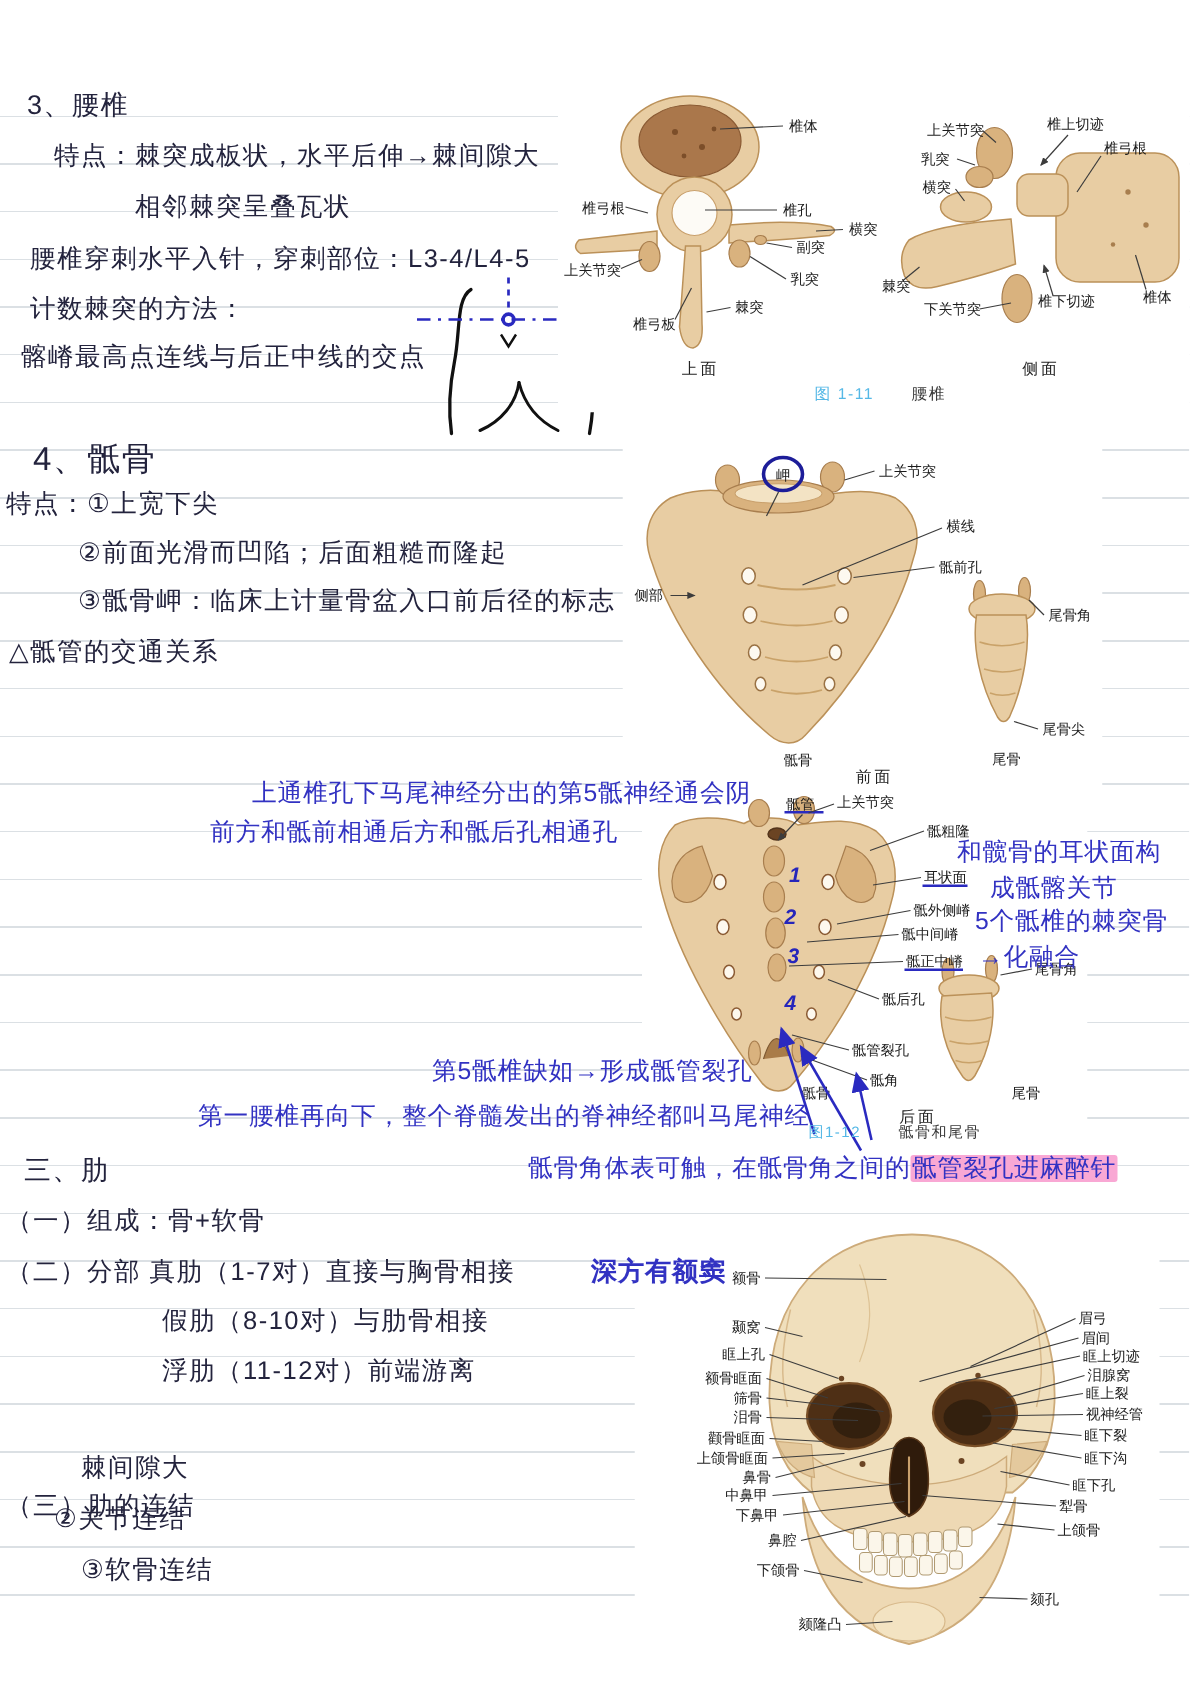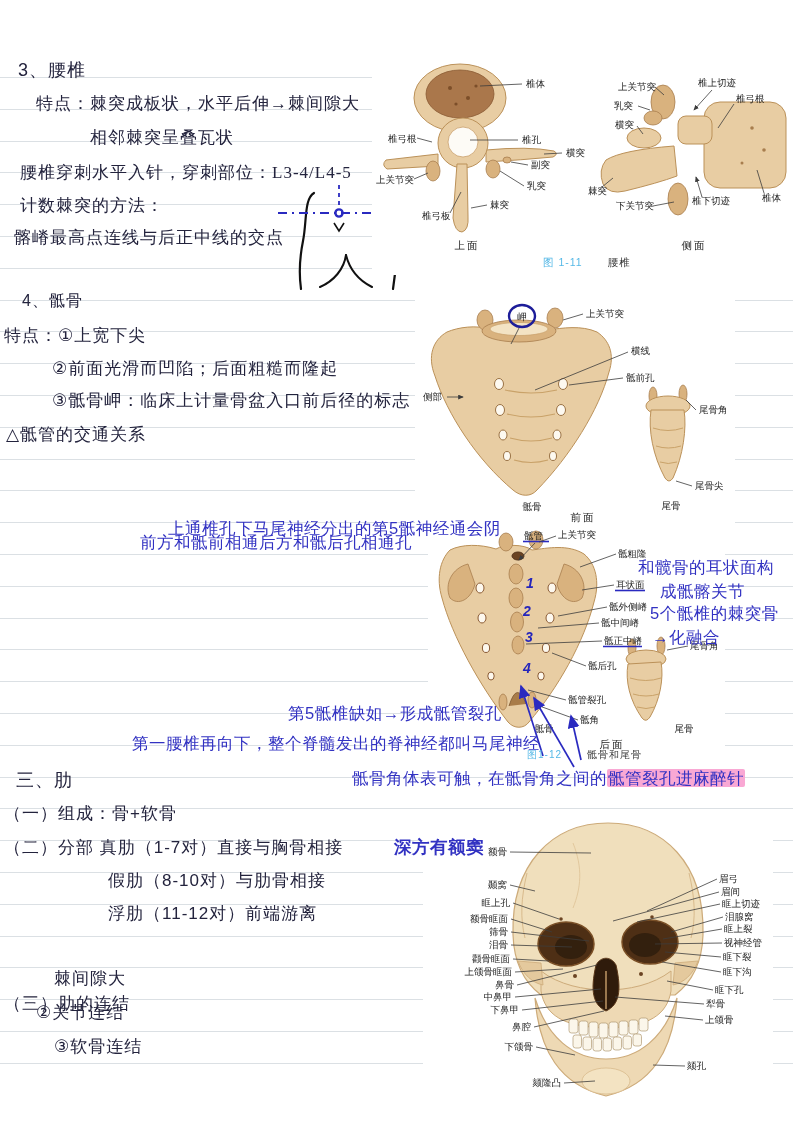--- a/index.html
+++ b/index.html
@@ -25,21 +25,21 @@
 </style>
 </head>
 <body>
 
 <div class="page">
   <div class="rules"></div>
 
   <div class="abs hw" style="left:18px;top:58px;font-size:18px;">3、腰椎</div>
   <div class="abs hw" style="left:36px;top:92px;">特点：棘突成板状，水平后伸→棘间隙大</div>
   <div class="abs hw" style="left:90px;top:126px;">相邻棘突呈叠瓦状</div>
-  <div class="abs hw" style="left:20px;top:161px;font-family:Liberation Serif, serif;">腰椎穿刺水平入针，穿刺部位：L3-4/L4-5</div>
+  <div class="abs hw" style="left:20px;top:161px;">腰椎穿刺水平入针，穿刺部位：L3-4/L4-5</div>
   <div class="abs hw" style="left:20px;top:194px;">计数棘突的方法：</div>
   <div class="abs hw" style="left:14px;top:226px;text-align:center;">髂嵴最高点连线与后正中线的交点</div>
 
   <svg class="figsvg" style="left:276px;top:183px;" width="135" height="112" viewBox="0 0 135 112">
     <g>
       <path d="M38,10 C28,16 31,38 27,58 C23,78 23,92 25,106" stroke="#111" stroke-width="2.2" fill="none" stroke-linecap="round"></path>
       <path d="M104,4 C110,9 109,19 114,28 C120,56 121,84 117,106" stroke="#111" stroke-width="2.2" fill="none" stroke-linecap="round"></path>
       <path d="M70,72 C68,86 58,98 44,104" stroke="#111" stroke-width="2" fill="none" stroke-linecap="round"></path>
       <path d="M70,72 C74,88 84,98 96,104" stroke="#111" stroke-width="2" fill="none" stroke-linecap="round"></path>
       <path d="M58,40 L63,48 L68,40" stroke="#111" stroke-width="1.6" fill="none"></path>
@@ -124,21 +124,21 @@
     <line x1="330" y1="139" x2="324" y2="119" class="leader" marker-end="url(#mkb)"></line>
     <text class="lbl" x="320" y="146">椎下切迹</text>
     <line x1="392" y1="135" x2="385" y2="112" class="leader"></line>
     <text class="lbl" x="390" y="143">椎体</text>
     <text class="view" x="322" y="191" text-anchor="middle">侧面</text>
   </svg>
   <div class="abs cap" style="left:543px;top:256px;">
     <span class="num">图 1-11</span><span class="ttl">腰椎</span>
   </div>
 
-  <div class="abs hw" style="left:22px;top:291px;font-size:16px;">4、骶骨</div>
+  <div class="abs hw" style="left:22px;top:291px;font-size:22px;">4、骶骨</div>
   <div class="abs hw" style="left:4px;top:324px;">特点：①上宽下尖</div>
   <div class="abs hw" style="left:52px;top:357px;">②前面光滑而凹陷；后面粗糙而隆起</div>
   <div class="abs hw" style="left:52px;top:389px;">③骶骨岬：临床上计量骨盆入口前后径的标志</div>
   <div class="abs hw" style="left:6px;top:423px;">△骶管的交通关系</div>
 
   <svg class="figsvg" style="left:415px;top:298px;" width="320" height="226" viewBox="0 0 320 226">
     <rect x="0" y="0" width="320" height="226" fill="#ffffff"></rect>
     <defs>
       <marker id="mka" markerWidth="8" markerHeight="8" refX="6" refY="3" orient="auto">
           <path d="M0,0 L7,3 L0,6 Z" fill="#3c3c3c"></path>
@@ -187,21 +187,21 @@
     <line x1="281" y1="112" x2="271" y2="102" class="leader"></line>
     <text class="lbl" x="284" y="115">尾骨角</text>
     <line x1="277" y1="188" x2="261" y2="183" class="leader"></line>
     <text class="lbl" x="280" y="191">尾骨尖</text>
     <text class="lbl" x="117" y="212" text-anchor="middle">骶骨</text>
     <text class="lbl" x="256" y="211" text-anchor="middle">尾骨</text>
     <text class="view" x="168" y="223" text-anchor="middle">前面</text>
   </svg>
 
   <div class="abs hw-b" style="left:168px;top:518px;">上通椎孔下马尾神经分出的第5骶神经通会阴</div>
-  <div class="abs hw-b" style="left:140px;top:532px;">前方和骶前相通后方和骶后孔相通孔</div>
+  <div class="abs hw-b" style="left:140px;top:544px;">前方和骶前相通后方和骶后孔相通孔</div>
 
   <svg class="figsvg" style="left:428px;top:526px;" width="297" height="242" viewBox="0 0 297 242">
     <rect x="0" y="0" width="297" height="242" fill="#ffffff"></rect>
     <defs>
       <marker id="mkc" markerWidth="8" markerHeight="8" refX="6" refY="3" orient="auto">
           <path d="M0,0 L7,3 L0,6 Z" fill="#3c3c3c"></path>
         </marker>
       <marker id="mkblue" markerWidth="9" markerHeight="9" refX="7" refY="3.5" orient="auto">
           <path d="M0,0 L8,3.5 L0,7 Z" fill="#2a2ac0"></path>
         </marker>
@@ -270,21 +270,21 @@
 
     <text class="bluenum" x="98" y="62">1</text>
     <text class="bluenum" x="95" y="90">2</text>
     <text class="bluenum" x="97" y="116">3</text>
     <text class="bluenum" x="95" y="147">4</text>
 
     <line x1="115" y1="230" x2="93" y2="160" class="bluepen" stroke-width="1.7" marker-end="url(#mkblue)"></line>
     <line x1="146" y1="241" x2="106" y2="172" class="bluepen" stroke-width="1.7" marker-end="url(#mkblue)"></line>
     <line x1="153" y1="234" x2="143" y2="190" class="bluepen" stroke-width="1.7" marker-end="url(#mkblue)"></line>
   </svg>
-  <div class="abs cap" style="left:527px;top:748px;font-size:10px;">
+  <div class="abs cap" style="left:539px;top:748px;font-size:10px;">
     <span class="num">图1-12</span><span class="ttl">骶骨和尾骨</span>
   </div>
 
   <div class="abs hw-b" style="left:638px;top:557px;">和髋骨的耳状面构</div>
   <div class="abs hw-b" style="left:632px;top:581px;margin-left:28px;">成骶髂关节</div>
   <div class="abs hw-b" style="left:650px;top:603px;">5个骶椎的棘突骨</div>
   <div class="abs hw-b" style="left:652px;top:627px;">→化融合</div>
 
   <div class="abs hw-b" style="left:288px;top:703px;">第5骶椎缺如→形成骶管裂孔</div>
   <div class="abs hw-b" style="left:132px;top:733px;">第一腰椎再向下，整个脊髓发出的脊神经都叫马尾神经</div>

